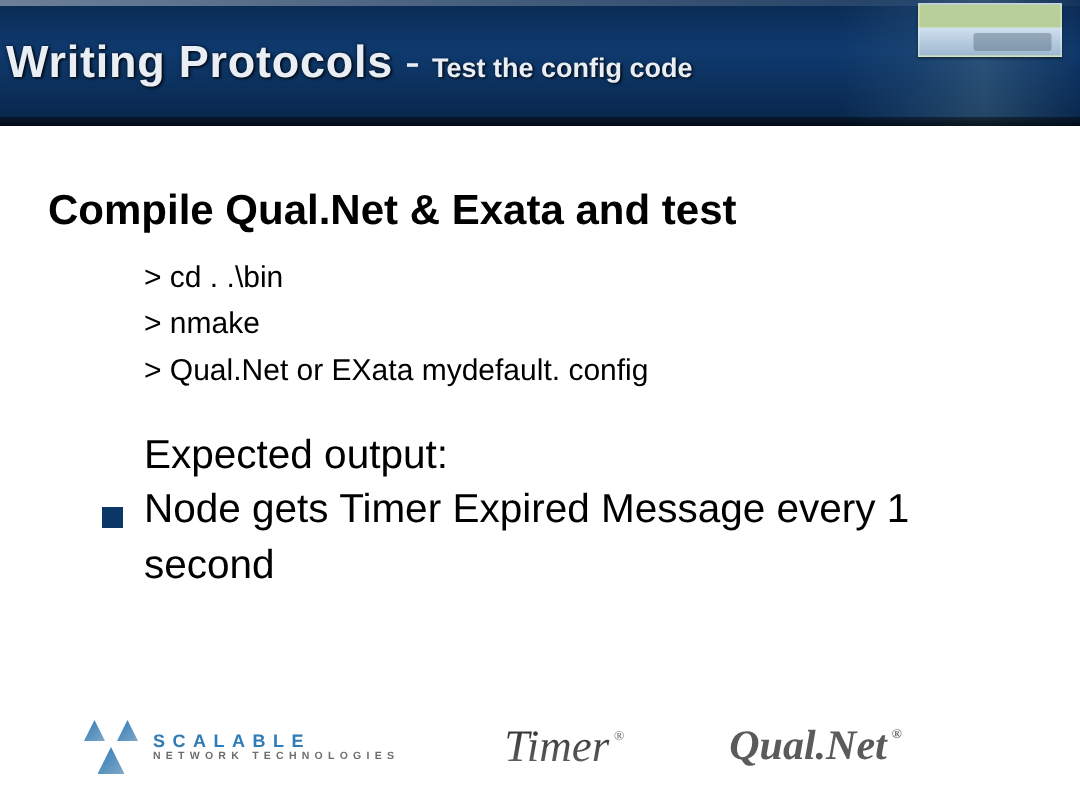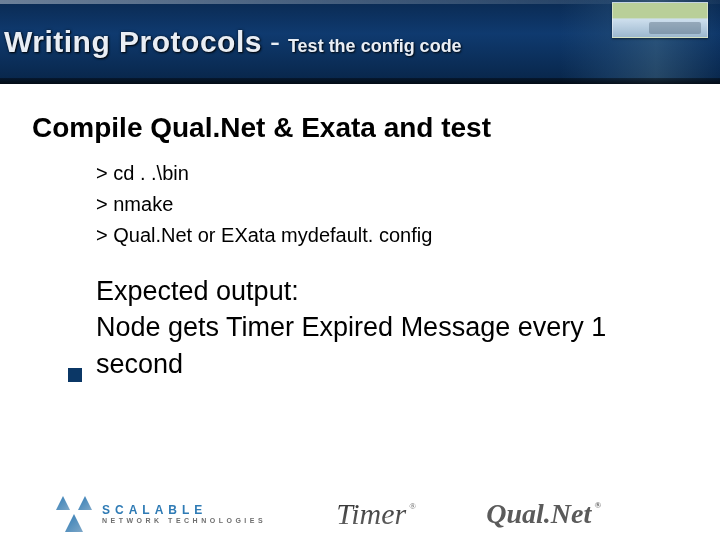--- a/index.html
+++ b/index.html
@@ -76,60 +76,60 @@
   }
   .title-sub {
     font-size: 18px;
     font-weight: 600;
     color: #e9eef5;
     text-shadow: 1px 1px 2px rgba(0,0,0,0.9);
   }
 
   
   .content {
-    padding: 28px 32px 0 32px;
+    padding: 40px 32px 0 32px;
   }
   .heading {
     font-size: 28px;
     font-weight: 700;
     color: #000;
     margin-bottom: 14px;
   }
   .cmdlist {
     padding-left: 64px;
     margin-bottom: 22px;
   }
   .cmdlist div {
     font-size: 20px;
     color: #000;
     line-height: 1.55;
   }
   .bulleted {
     display: flex;
-    align-items: flex-end;
+    align-items: center;
     gap: 14px;
     padding-left: 36px;
   }
   .bullet-square {
     width: 14px;
     height: 14px;
     background: #0b3766;
     margin-top: 10px;
     flex-shrink: 0;
   }
   .bulleted-text {
     font-size: 27px;
     color: #000;
     line-height: 1.35;
   }
 
   
   .footer {
     position: absolute;
-    left: 0; right: 0; bottom: 8px;
+    left: 0; right: 0; bottom: 24px;
     display: flex;
     align-items: center;
     padding: 0 56px;
     gap: 70px;
   }
   .logo-scalable {
     display: flex;
     align-items: center;
     gap: 10px;
   }

